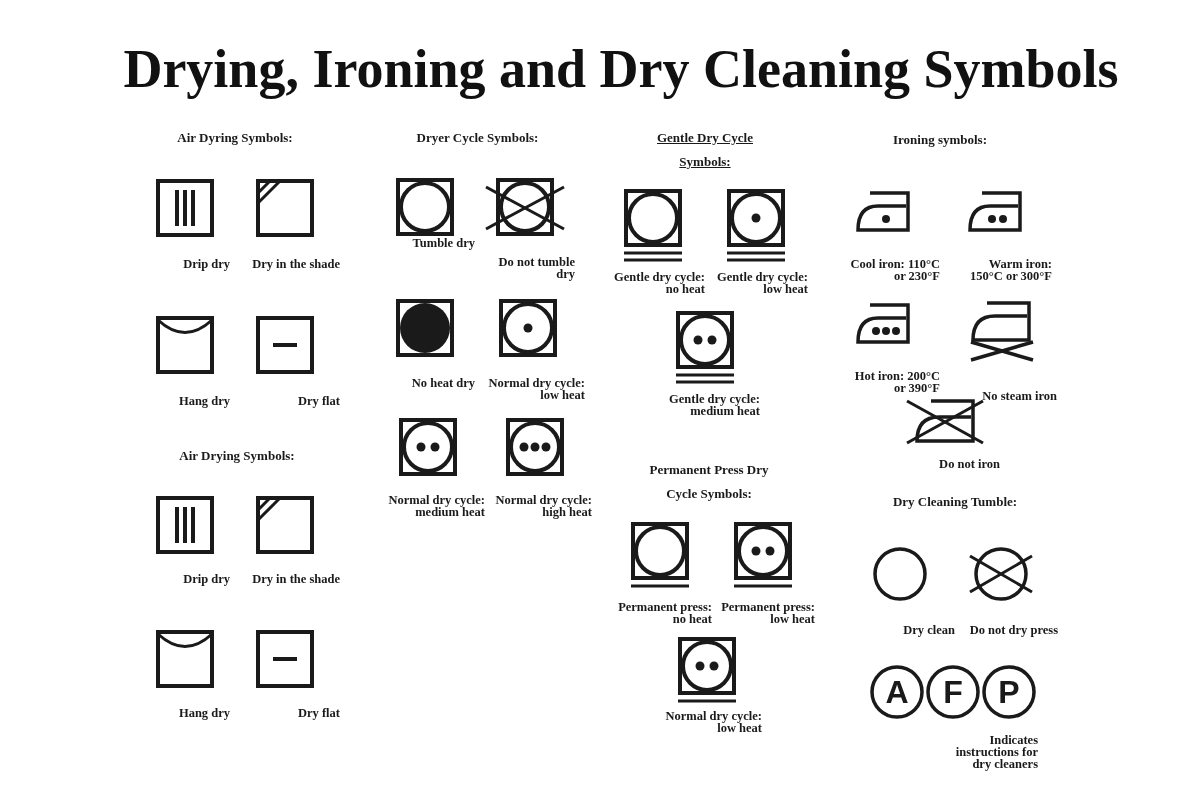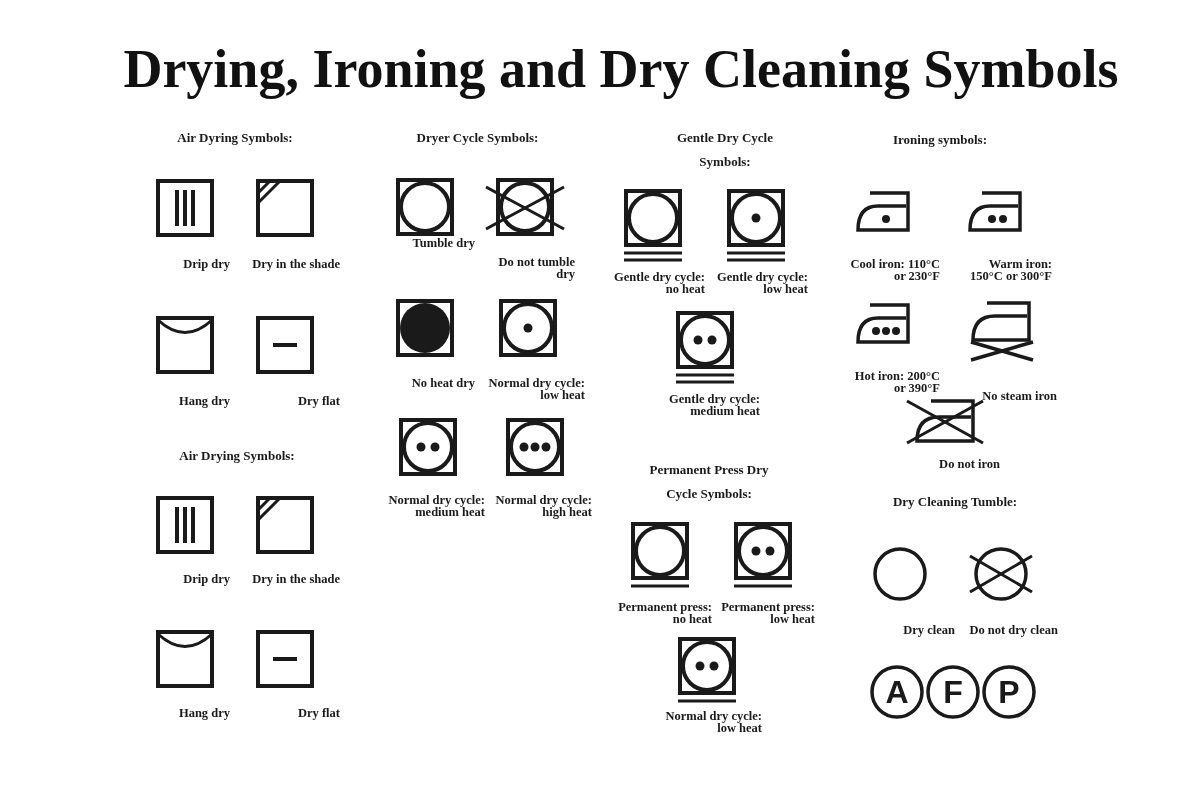--- a/index.html
+++ b/index.html
@@ -133,21 +133,21 @@
       <rect x="3" y="3" width="54" height="54" fill="none" stroke="#1a1a1a" stroke-width="4"></rect>
       <circle cx="30" cy="30" r="24" fill="none" stroke="#1a1a1a" stroke-width="4"></circle>
       <circle cx="19" cy="30" r="4.5" fill="#1a1a1a"></circle>
       <circle cx="30" cy="30" r="4.5" fill="#1a1a1a"></circle>
       <circle cx="41" cy="30" r="4.5" fill="#1a1a1a"></circle>
     </svg>
   <div class="label" style="margin-top:17px;">Normal dry cycle:
 high heat</div>
 </div>
 
-<div class="heading" style="left:620px; top:126px; width:210px; white-space:pre-line;">Gentle Dry Cycle
+<div class="heading" style="left:600px; top:126px; width:210px; white-space:pre-line;text-decoration:underline;">Gentle Dry Cycle
 Symbols:</div>
 
 <div class="item" style="left:600px; top:188px; width:105px;">
   <svg width="60" height="76" viewBox="0 0 60 76">
       <rect x="3" y="3" width="54" height="54" fill="none" stroke="#1a1a1a" stroke-width="4"></rect>
       <circle cx="30" cy="30" r="24" fill="none" stroke="#1a1a1a" stroke-width="4"></circle>
       <line x1="1" y1="65" x2="59" y2="65" stroke="#1a1a1a" stroke-width="3"></line>
       <line x1="1" y1="72" x2="59" y2="72" stroke="#1a1a1a" stroke-width="3"></line>
     </svg>
   <div class="label" style="margin-top:7px;">Gentle dry cycle:
@@ -265,31 +265,34 @@
       <circle cx="28" cy="28" r="25" fill="none" stroke="#1a1a1a" stroke-width="3.5"></circle>
     </svg>
   <div class="label" style="margin-top:22px;">Dry clean</div>
 </div>
 <div class="item" style="left:943px; top:546px; width:115px;">
   <svg width="66" height="56" viewBox="0 0 66 56">
       <circle cx="33" cy="28" r="25" fill="none" stroke="#1a1a1a" stroke-width="3.5"></circle>
       <line x1="2" y1="10" x2="64" y2="46" stroke="#1a1a1a" stroke-width="3"></line>
       <line x1="2" y1="46" x2="64" y2="10" stroke="#1a1a1a" stroke-width="3"></line>
     </svg>
-  <div class="label" style="margin-top:22px;">Do not dry clean</div>
+  <div class="label" style="margin-top:22px;">Do not dry press</div>
 </div>
 
 <div class="item" style="left:868px; top:664px; width:170px;">
   <svg width="168" height="56" viewBox="0 0 168 56">
     <g>
         <circle cx="28" cy="28" r="25" fill="none" stroke="#1a1a1a" stroke-width="3.5"></circle>
         <text x="28" y="39" text-anchor="middle" font-family="Liberation Sans, sans-serif" font-weight="bold" font-size="32" fill="#1a1a1a">A</text>
       </g>
     <g>
         <circle cx="84" cy="28" r="25" fill="none" stroke="#1a1a1a" stroke-width="3.5"></circle>
         <text x="84" y="39" text-anchor="middle" font-family="Liberation Sans, sans-serif" font-weight="bold" font-size="32" fill="#1a1a1a">F</text>
       </g>
     <g>
         <circle cx="140" cy="28" r="25" fill="none" stroke="#1a1a1a" stroke-width="3.5"></circle>
         <text x="140" y="39" text-anchor="middle" font-family="Liberation Sans, sans-serif" font-weight="bold" font-size="32" fill="#1a1a1a">P</text>
       </g>
   </svg>
+  <div class="label" style="margin-top:14px;">Indicates
+instructions for
+dry cleaners</div>
 </div>
 
 </body></html>

